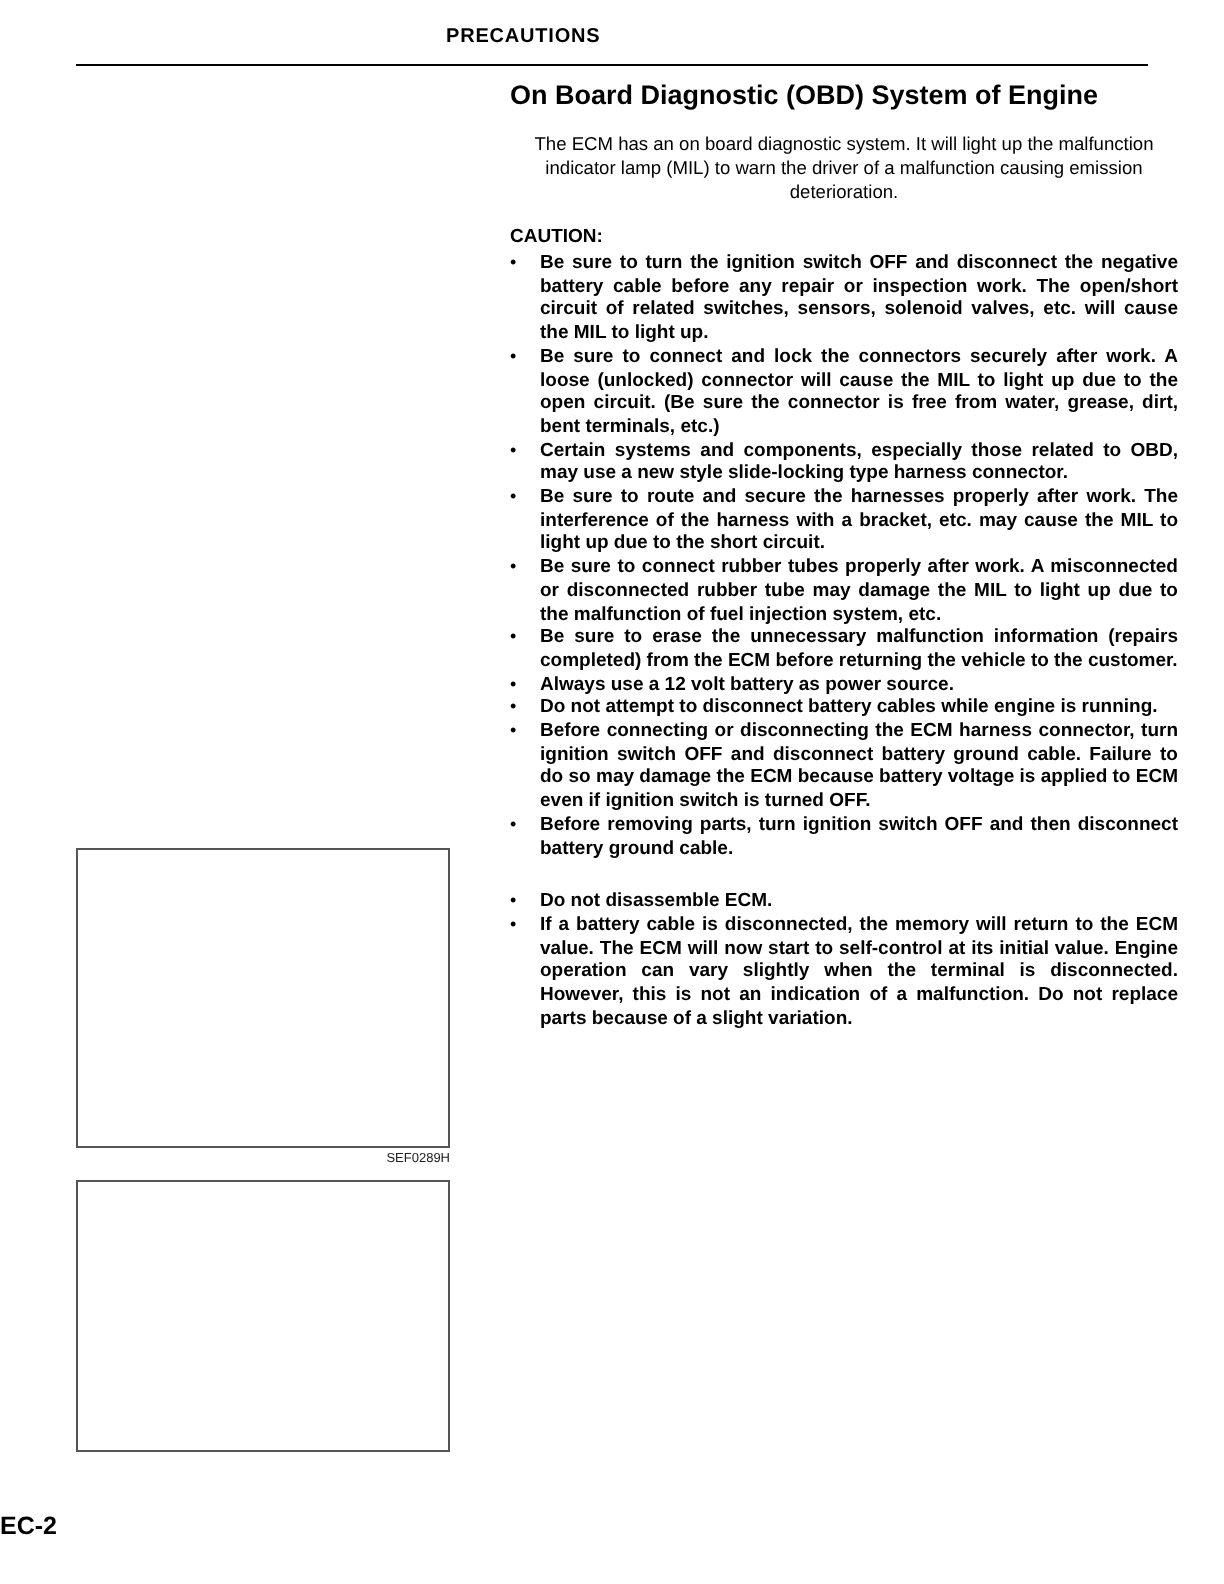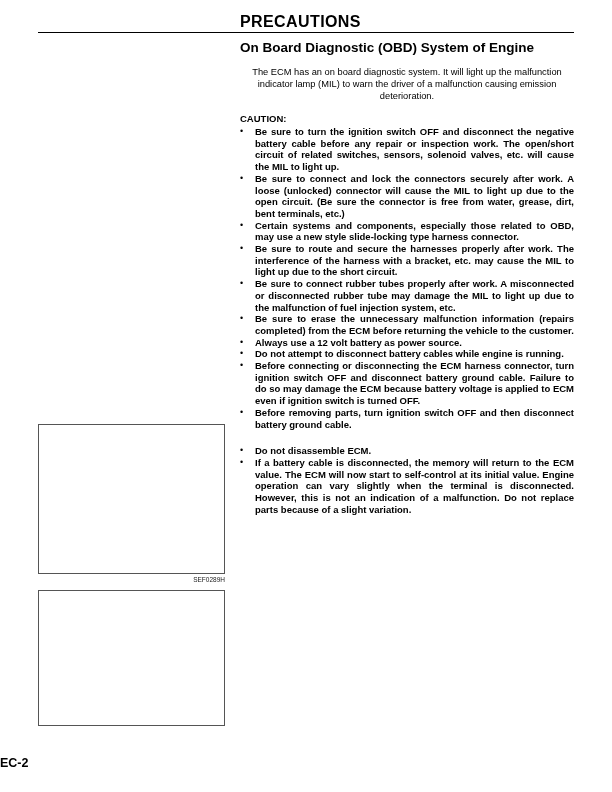--- a/index.html
+++ b/index.html
@@ -6,30 +6,30 @@
   html, body { background: #ffffff; }
   body {
     width: 612px; height: 792px;
     font-family: "Liberation Sans", sans-serif;
     color: #000;
   }
   .page { position: relative; width: 612px; height: 792px; overflow: hidden; background: #fff; }
 
   
   .header-title {
-    position: absolute; left: 240px; top: 13px;
-    font-size: 16px; font-weight: bold; letter-spacing: .4px;
+    position: absolute; left: 223px; top: 13px;
+    font-size: 10px; font-weight: bold; letter-spacing: .4px;
   }
   .header-rule {
     position: absolute; left: 38px; right: 38px; top: 32px;
     border-top: 1.4px solid #000;
   }
 
   
-  .content { position: absolute; left: 240px; top: 38px; width: 334px; }
+  .content { position: absolute; left: 255px; top: 38px; width: 334px; }
   .section-title {
     font-size: 13.5px; line-height: 19px; font-weight: bold;
     max-width: 312px; margin-bottom: 9px;
   }
   .intro { font-size: 9.3px; line-height: 12px; margin-bottom: 11px; text-align: center; }
   .caution-label { font-size: 9.5px; font-weight: bold; margin-bottom: 2px; }
   .bullet-list { }
   .bullet { display: flex; font-size: 9.5px; font-weight: bold; line-height: 11.7px; }
   .bullet .marker { width: 15px; flex: none; font-weight: normal; font-size: 9px; }
   .bullet .btext { flex: 1; text-align: justify; }

